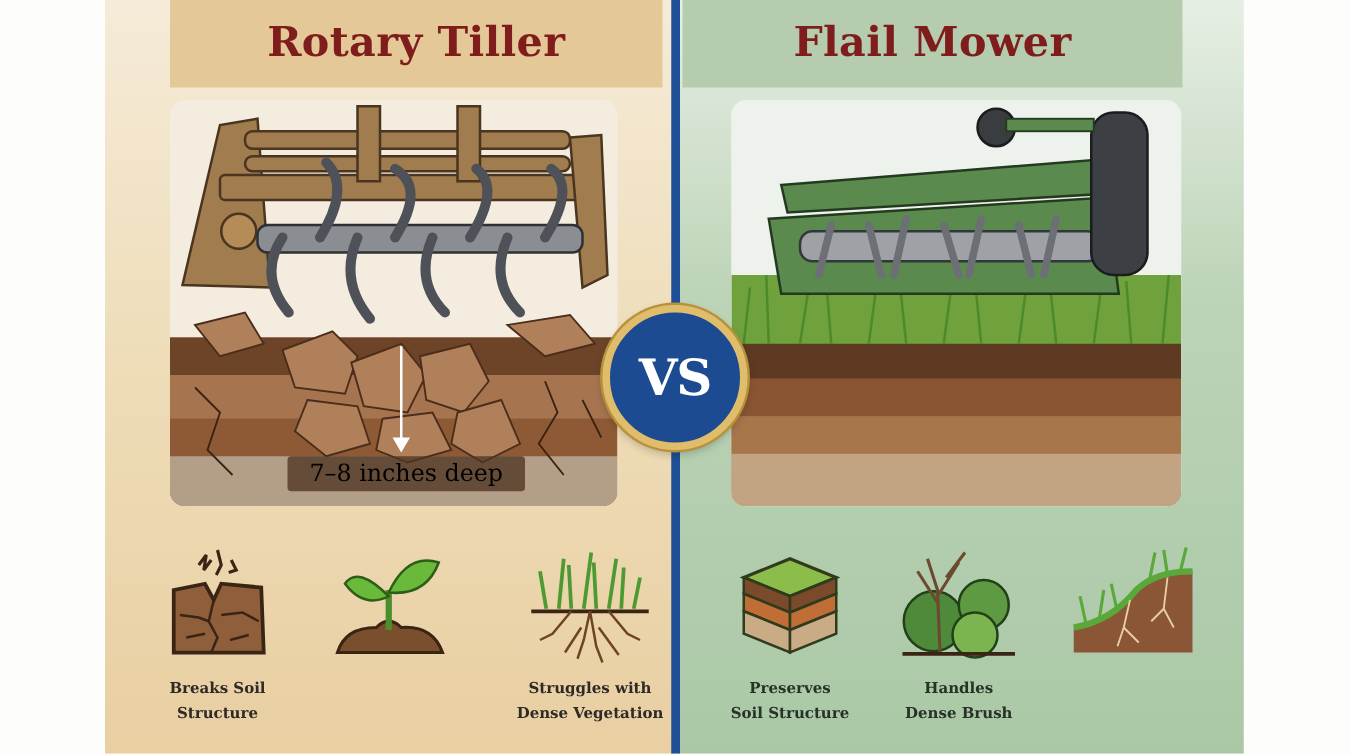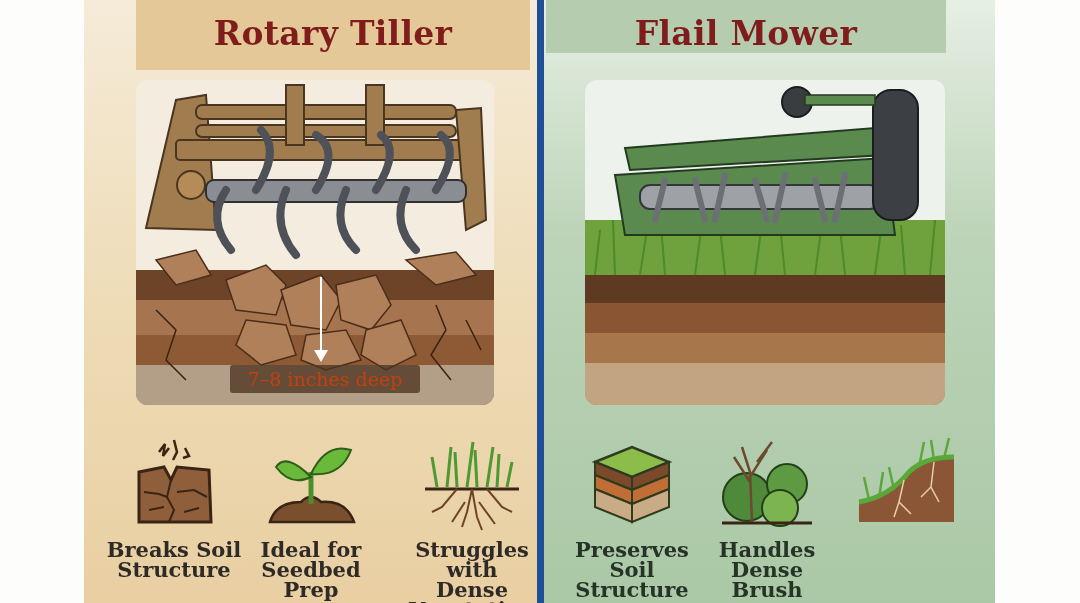--- a/index.html
+++ b/index.html
@@ -16,38 +16,38 @@
     position: absolute; left: 543px; top: 0; width: 452px; height: 603px;
     background: linear-gradient(180deg, #e6efe4 0%, #bcd3b7 40%, #aac8a6 100%);
   }
   .divider { position: absolute; left: 537px; top: 0; width: 7px; height: 603px; background: #1f4f97; }
 
   .title-band-left {
     position: absolute; left: 136px; top: 0; width: 394px; height: 70px;
     background: #e4c897; display: flex; align-items: center; justify-content: center;
   }
   .title-band-right {
-    position: absolute; left: 546px; top: 0; width: 400px; height: 53px;
-    background: #b5ccae; display: flex; align-items: flex-end; justify-content: center;
+    position: absolute; left: 546px; top: 0; width: 400px; height: 70px;
+    background: #b5ccae; display: flex; align-items: center; justify-content: center;
   }
   .title {
     font-family: "DejaVu Serif", serif; font-weight: bold; font-size: 33px; color: #7f1d1d;
     letter-spacing: 0.3px; margin-top: -4px;
   }
 
   .scene {
     position: absolute; top: 80px; height: 325px; border-radius: 12px; overflow: hidden;
   }
   .scene-left { left: 136px; width: 358px; background: #f4ecdf; }
   .scene-right { left: 585px; width: 360px; background: #eef2ec; }
   .scene svg { display: block; width: 100%; height: 100%; }
 
   .depth-label {
     position: absolute; left: 230px; top: 365px; width: 190px; height: 28px;
-    background: rgba(78,52,34,0.78); color: #c2410c; font-size: 19px; text-align: center;
+    background: rgba(78,52,34,0.78); color: #000000; font-size: 19px; text-align: center;
     line-height: 28px; border-radius: 3px; font-family: "DejaVu Serif", serif;
   }
   .depth-arrow { position: absolute; left: 320px; top: 277px; width: 2px; height: 78px; background: #ffffff; }
   .depth-arrow-head {
     position: absolute; left: 314px; top: 350px; width: 0; height: 0;
     border-left: 7px solid transparent; border-right: 7px solid transparent; border-top: 12px solid #ffffff;
   }
 
   .vs-badge {
     position: absolute; left: 482px; top: 244px; width: 116px; height: 116px; border-radius: 50%;
@@ -55,21 +55,21 @@
     box-shadow: 0 0 0 2px #b8913c, 0 3px 8px rgba(0,0,0,0.25);
     display: flex; align-items: center; justify-content: center;
   }
   .vs-text { color: #ffffff; font-family: "DejaVu Serif", serif; font-weight: bold; font-size: 40px; letter-spacing: -1px; }
 
   .feature {
     position: absolute; top: 432px; width: 140px; height: 160px; text-align: center;
   }
   .feature .icon { width: 110px; height: 100px; margin: 0 auto; display: block; }
   .feature .label {
-    margin-top: 8px; font-family: "DejaVu Serif", serif; font-weight: bold; font-size: 21px;
+    margin-top: 8px; font-family: "DejaVu Serif", serif; font-weight: bold; font-size: 12px;
     line-height: 20px; color: #2e2a26; white-space: pre-line;
   }
   .feature.right .label { color: #263326; }
 </style>
 </head>
 <body>
 
 <div class="canvas">
   <div class="panel-left"></div>
   <div class="panel-right"></div>
@@ -179,20 +179,23 @@
         <path d="M260 95 L250 140"></path>
       </g>
 
       <rect x="288" y="10" width="45" height="130" rx="18" fill="#3c4044" stroke="#1a1c1e" stroke-width="2"></rect>
 
       <circle cx="212" cy="22" r="15" fill="#3a3d40" stroke="#1a1c1e" stroke-width="2"></circle>
       <rect x="220" y="15" width="70" height="10" fill="#5b8a4e" stroke="#243a20" stroke-width="1.5"></rect>
     </svg>
   </div>
 
+  <div class="vs-badge">
+    <span class="vs-text">VS</span>
+  </div>
 
   <div class="feature" style="left:104px;">
     <svg class="icon" viewBox="0 0 110 100">
       <g stroke="#3a2414" stroke-width="2.5" fill="none">
         <path d="M40 20 L46 12 L44 24 L50 16"></path>
           <path d="M55 8 L58 20 L54 28"></path>
           <path d="M66 16 L70 24 L64 26"></path>
       </g>
       <path d="M20 40 L45 35 L52 48 L58 35 L90 38 L92 90 L20 90 Z" fill="#8f5f3c" stroke="#3a2414" stroke-width="3"></path>
       <g stroke="#3a2414" stroke-width="2" fill="none">
@@ -206,22 +209,20 @@
     <div class="label">Breaks Soil
 Structure</div>
   </div>
   <div class="feature" style="left:241px;">
     <svg class="icon" viewBox="0 0 110 100">
       <path d="M14 90 Q20 70 45 70 Q55 60 65 70 Q90 68 98 90 Z" fill="#7a4f2e" stroke="#3a2414" stroke-width="2.5"></path>
       <path d="M55 72 L55 40" stroke="#4c8e2c" stroke-width="5" fill="none"></path>
       <path d="M55 45 Q30 20 20 35 Q35 55 55 45 Z" fill="#6ab93a" stroke="#2d5e18" stroke-width="2"></path>
       <path d="M55 42 Q70 10 95 18 Q85 45 55 42 Z" fill="#6ab93a" stroke="#2d5e18" stroke-width="2"></path>
     </svg>
-    <div class="label">Ideal for
-Seedbed Prep</div>
   </div>
   <div class="feature" style="left:402px;">
     <svg class="icon" viewBox="0 0 110 100">
       <g stroke="#4e9a32" stroke-width="3" fill="none">
         <path d="M20 55 L15 25"></path>
           <path d="M30 55 L34 15"></path>
           <path d="M40 55 L38 20"></path>
           <path d="M50 55 L56 10"></path>
         <path d="M60 55 L58 18"></path>
           <path d="M70 55 L76 15"></path>

